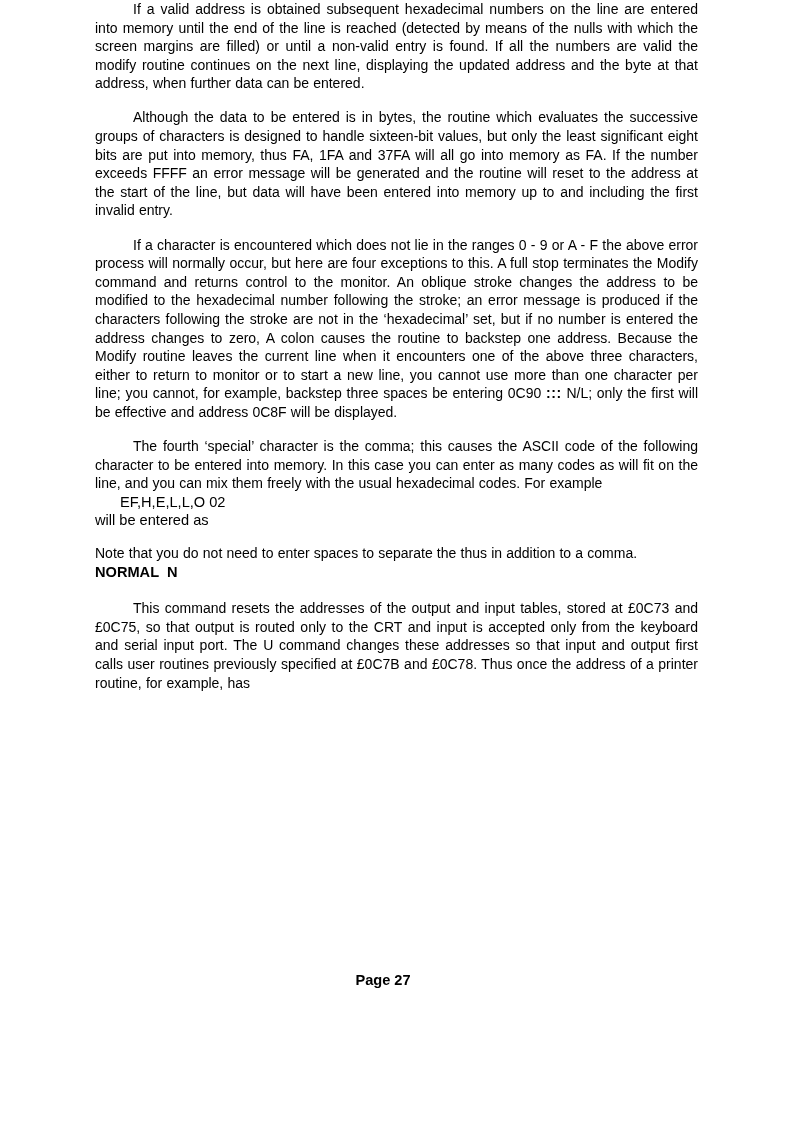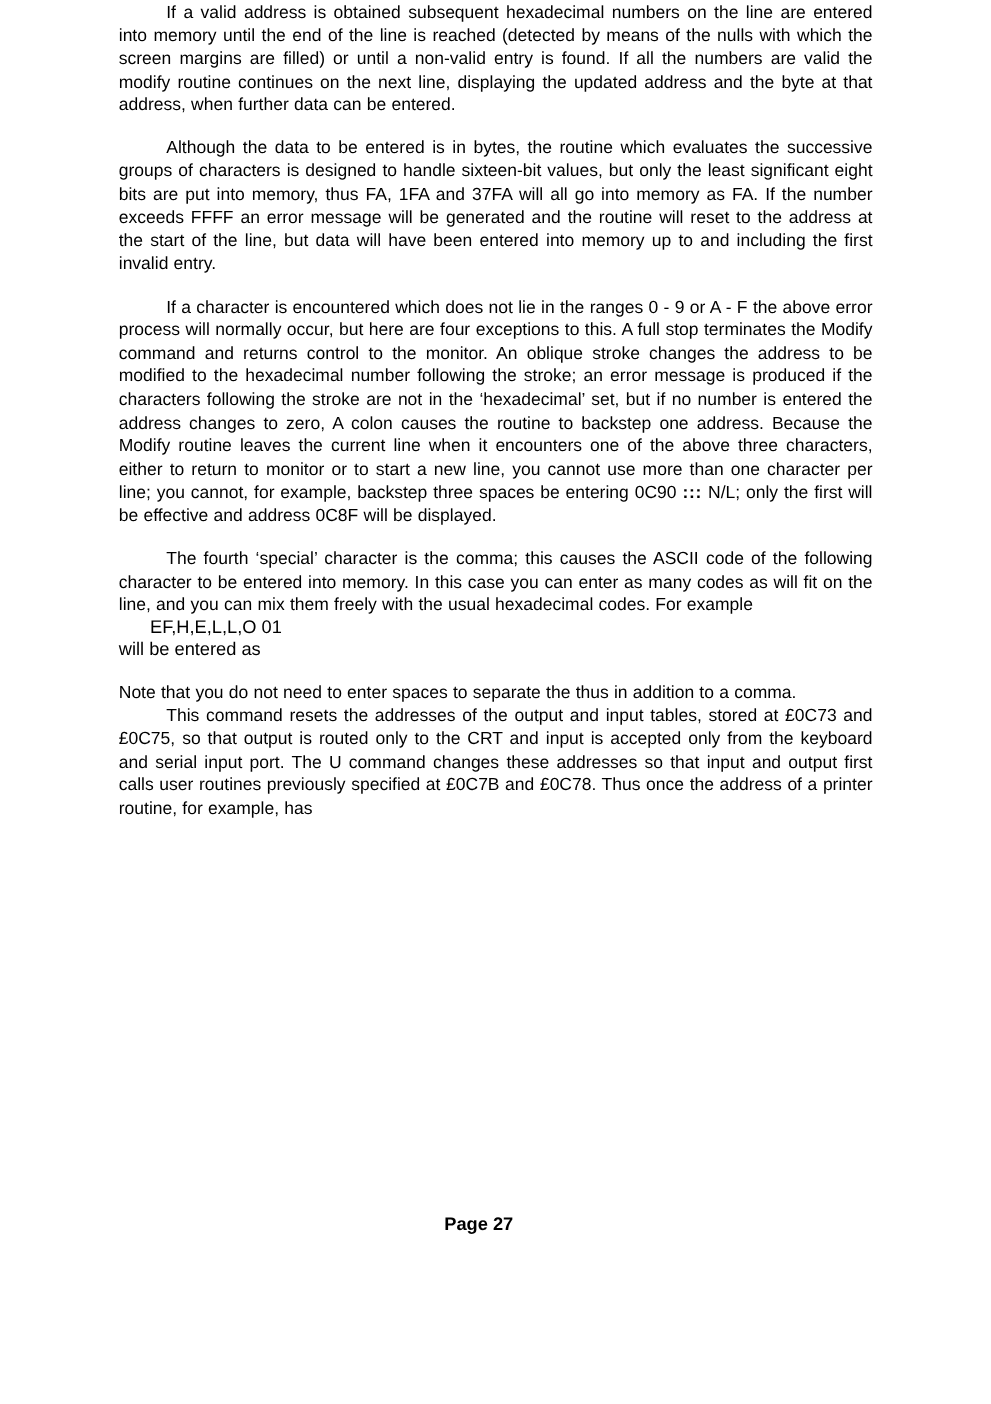--- a/index.html
+++ b/index.html
@@ -28,21 +28,21 @@
     text-justify: inter-word;
     margin: 0;
     word-spacing: 0.3px;
   }
   .para.indent {
     text-indent: 38px;
   }
   .gap-para { margin-top: 15.5px; }
   .gap-sm   { margin-top: 14px; }
   .gap-head { margin-top: 23px; }
-  .gap-after-head { }
+  .gap-after-head { margin-top: 18px; }
 
   .code-line {
     font-size: 14.6px;
     line-height: 18.6px;
     margin: 0;
     padding-left: 25px;
     text-align: left;
     white-space: pre;
   }
   .plain-line {
@@ -80,25 +80,26 @@
 <div id="page">
 
   <p class="para indent">If a valid address is obtained subsequent hexadecimal numbers on the line are entered into memory until  the  end  of the line is reached (detected by means of the nulls with  which the screen margins are filled) or until a  non-valid  entry  is found.  If all  the  numbers  are  valid  the  modify  routine continues on the next line, displaying the updated address  and the byte at that address, when further data can be entered.</p>
 
   <p class="para indent gap-para">Although  the data to be entered is in bytes,  the  routine which evaluates the successive  groups  of characters is designed to handle sixteen-bit values, but only the  least  significant eight bits are put into memory, thus FA, 1FA and 37FA will  all  go  into memory as FA.  If  the   number   exceeds   FFFF   an   error  message will be generated and the routine  will   reset   to   the address at the start of the  line,  but data  will  have  been entered into memory up  to  and  including  the  first  invalid entry.</p>
 
   <p class="para indent gap-para"><span>If a character is encountered which does not   lie  in  the ranges 0 - 9 or A - F the above  error  process  will  normally occur, but here are  four  exceptions  to  this. A  full  stop terminates  the  Modify  command  and  returns  control  to  the  monitor. An oblique stroke changes the address to be  modified to the  hexadecimal  number following  the  stroke;  an  error message is produced if the characters following the stroke   are not in the ‘hexadecimal’ set, but if no number is  entered  the address changes   to   zero,     A   colon   causes   the   routine   to backstep one address. Because the Modify  routine  leaves  the current  line  when  it  encounters  one  of the   above   three characters, either to return to monitor or to start a new line, you cannot use more than one character per  line;  you  cannot, for  example,  backstep three  spaces  be  entering  0C90  </span><span class="colons">:::</span><span> N/L; only the first will be effective and address 0C8F  will  be displayed.</span></p>
 
   <p class="para indent gap-para">The fourth ‘special’ character is the comma;  this  causes the ASCII code of the following character to  be  entered  into memory. In this case you can enter as many codes as will fit on the   line,   and   you   can   mix   them   freely   with   the    usual hexadecimal codes.  For example</p>
 
-  <p class="code-line gap-sm">EF,H,E,L,L,O 01</p>
+  <p class="code-line gap-sm">EF,H,E,L,L,O 02</p>
 
   <p class="plain-line gap-sm">will be entered as</p>
 
 
   <p class="para gap-sm">Note  that  you  do  not  need  to  enter  spaces  to  separate  the  thus  in  addition  to  a comma.</p>
 
+  <p class="heading gap-head">NORMAL  N</p>
 
   <p class="para indent gap-after-head">This command resets the addresses of the output and  input tables, stored at £0C73 and £0C75, so  that  output  is  routed only to the CRT and input is accepted only   from   the   keyboard  and  serial  input  port.   The  U command  changes   these addresses so that input and output first calls user  routines  previously specified at £0C7B and £0C78.   Thus  once  the  address  of  a printer routine, for example, has</p>
 
 </div>
 
 <div id="footer">Page 27</div>
 
 </body></html>

